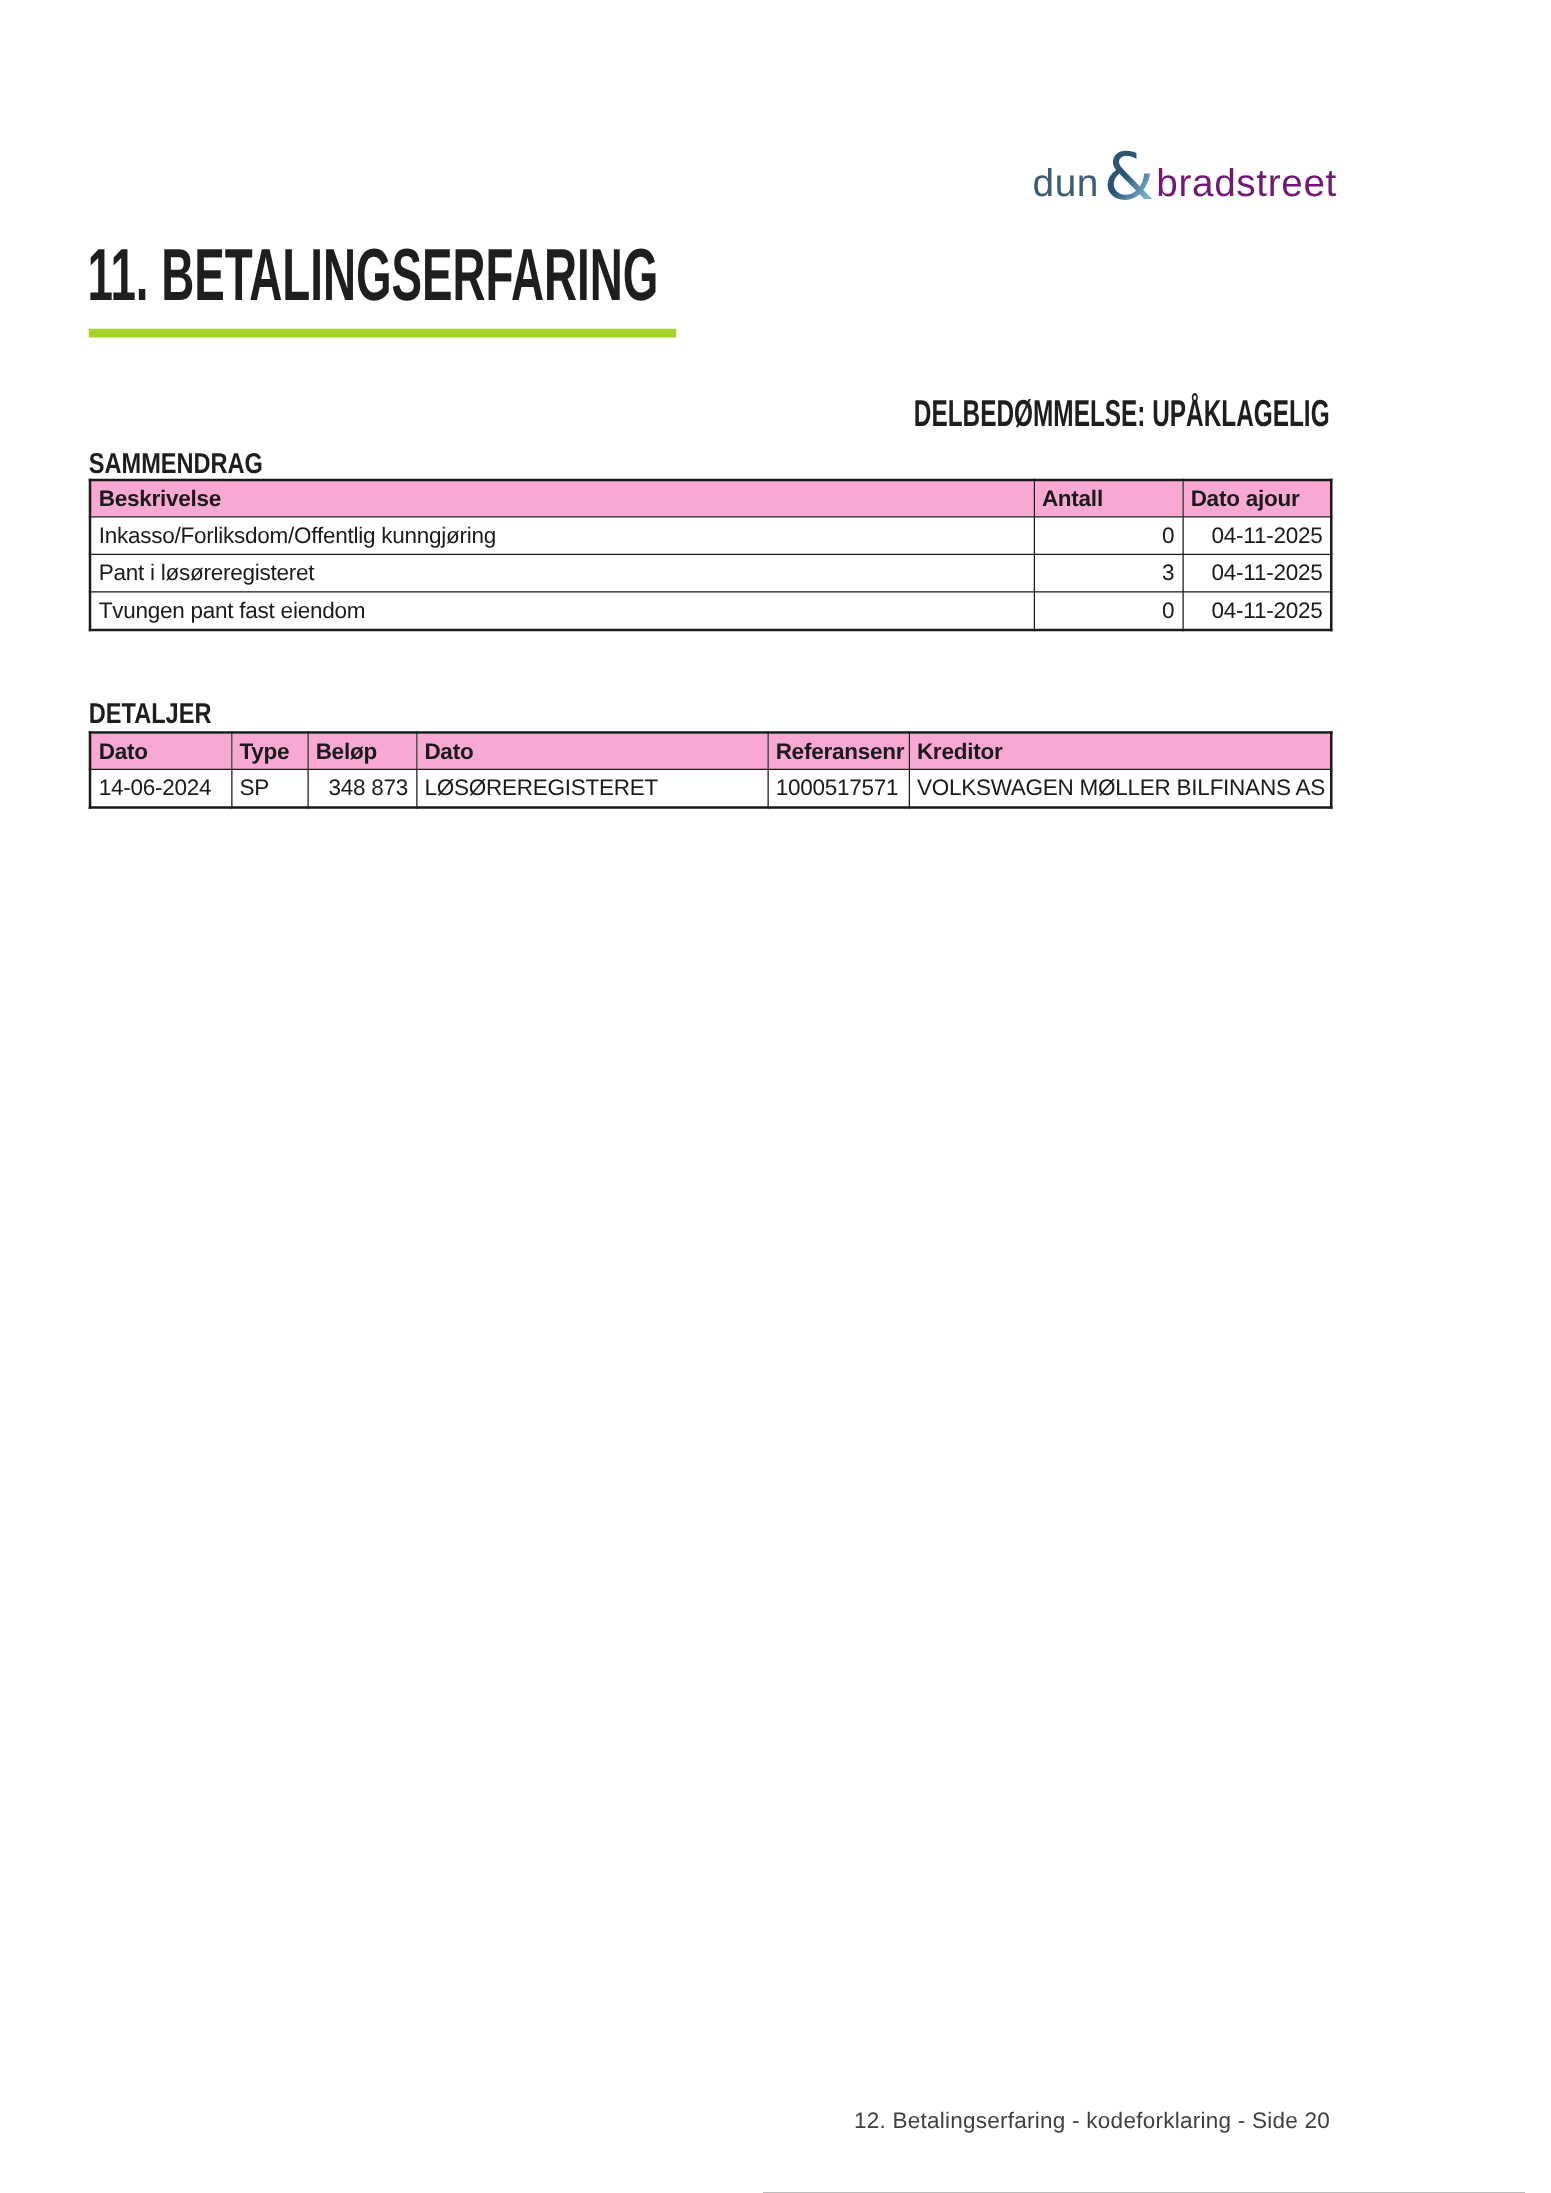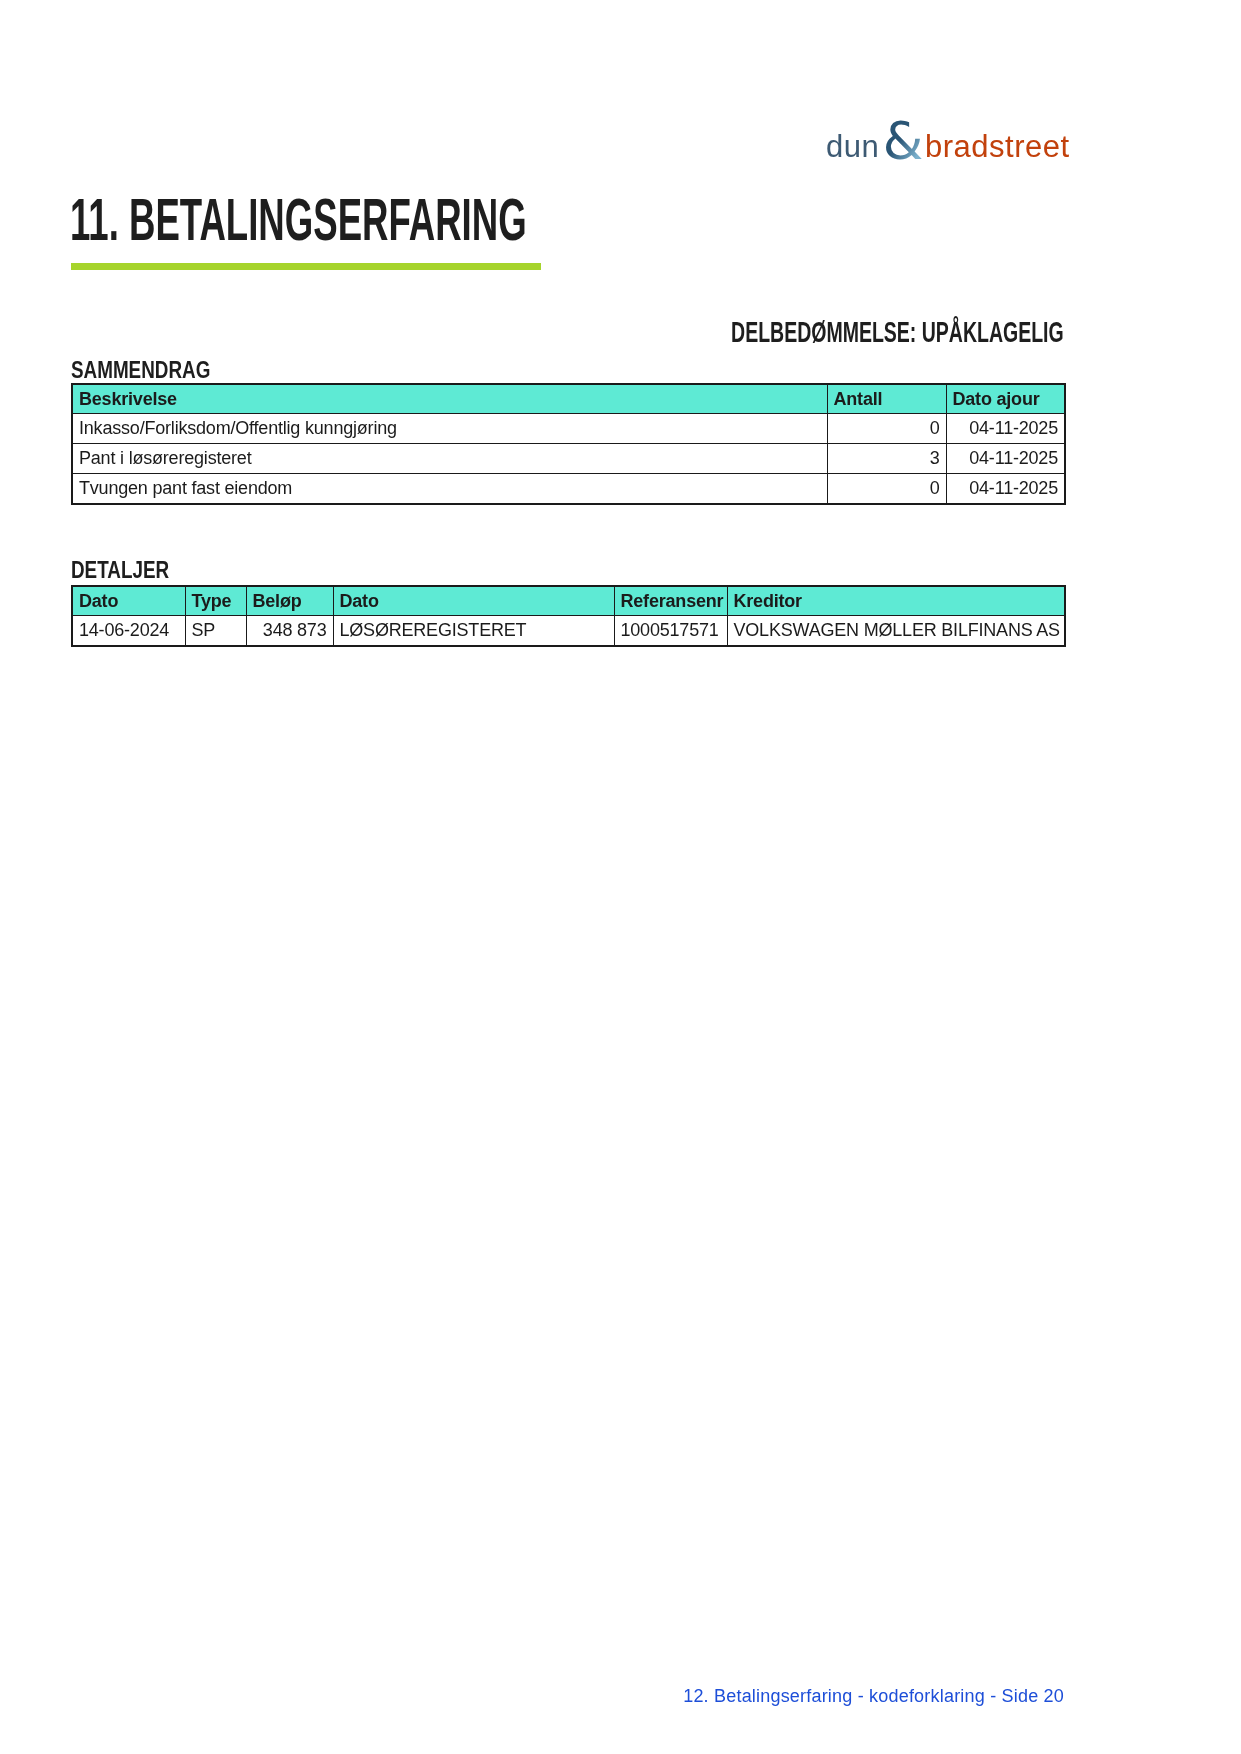--- a/index.html
+++ b/index.html
@@ -10,21 +10,21 @@
     margin:0 auto;
     overflow:hidden;
     font-family:"Liberation Sans", sans-serif;
     color:#1b1b1b;
   }
 
   
   .logo{position:absolute;top:68px;left:826px;width:256px;height:52px;margin-top:48px;}
   .logo .word{position:absolute;bottom:6px;font-size:31px;letter-spacing:.5px;line-height:1;}
   .logo .dun{left:0;color:#3d5a73;}
-  .logo .bradstreet{left:99px;color:#c2410c;}
+  .logo .bradstreet{left:99px;color:#701a75;}
   .logo .ampwrap{position:absolute;left:56px;top:-3px;width:42px;height:58px;}
 
   
   .title{
     position:absolute;left:70px;top:191px;
     font-size:59px;font-weight:bold;line-height:59px;
     letter-spacing:0;white-space:nowrap;color:#1e1e1e;
     transform:scaleX(0.62);transform-origin:0 50%;
   }
   .green-rule{position:absolute;left:71px;top:263px;width:470px;height:7px;background:#a6d42c;}
@@ -55,33 +55,33 @@
   .report th,.report td{
     border:1.5px solid #1a1a1a;
     font-size:18px;
     letter-spacing:-0.2px;
     padding:0 6px;
     white-space:nowrap;
     overflow:hidden;
     vertical-align:middle;
   }
   .report th{
-    background:#5eead4;
+    background:#f9a8d4;
     font-weight:bold;
     text-align:left;
     height:28px;
   }
   .report td{height:29px;}
   .al-r{text-align:right;}
   .al-l{text-align:left;}
 
   
   .footer{
     position:absolute;right:177px;top:1686px;
-    font-size:18px;letter-spacing:.2px;line-height:20px;color:#1d4ed8;white-space:nowrap;
+    font-size:18px;letter-spacing:.2px;line-height:20px;color:#404040;white-space:nowrap;
   }
 </style>
 </head>
 <body>
 
 <div class="page">
 
   <div class="logo">
     <span class="word dun">dun</span>
     <span class="ampwrap">

